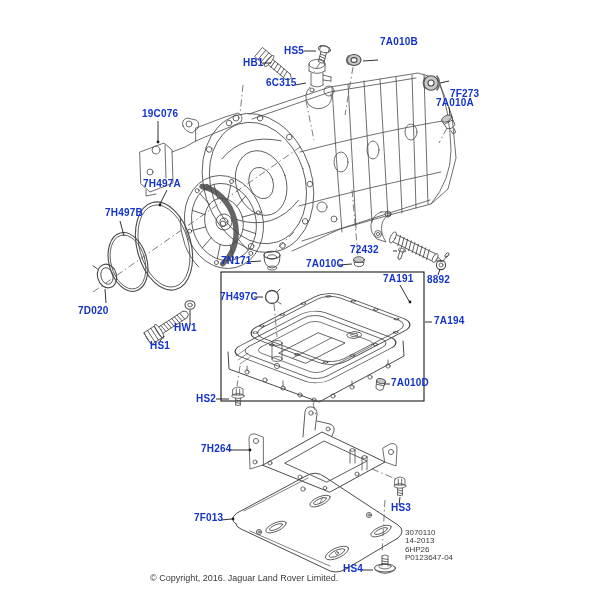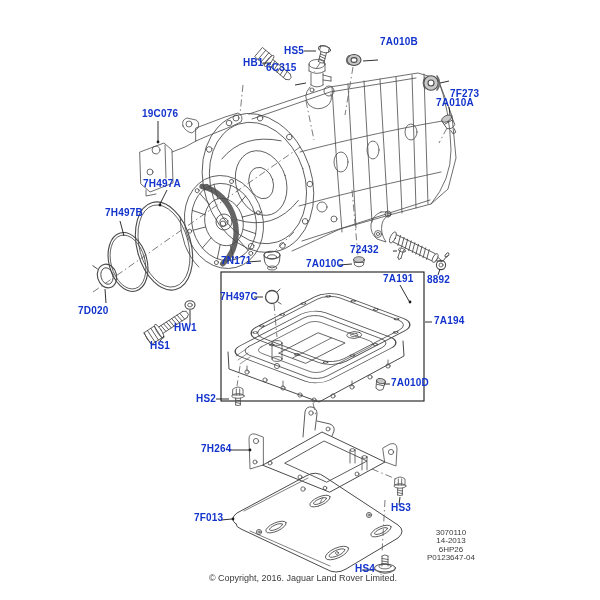--- a/index.html
+++ b/index.html
@@ -1,22 +1,22 @@
 <!DOCTYPE html>
 <html><head>
 <meta charset="utf-8">
 <style>
   html,body{margin:0;padding:0;background:#ffffff;}
   #stage{position:relative;width:600px;height:600px;background:#ffffff;overflow:hidden;
          font-family:"Liberation Sans",sans-serif;}
   #art{position:absolute;left:0;top:0;}
   .lbl{position:absolute;font:bold 10px "Liberation Sans",sans-serif;color:#1233cc;
        letter-spacing:.2px;white-space:nowrap;cursor:pointer;}
-  .ftr{position:absolute;font:9px "Liberation Sans",sans-serif;color:#3a3a3a;text-align:center;}
-  .inf{position:absolute;font:8px "Liberation Sans",sans-serif;color:#3a3a3a;text-align:center;line-height:8.4px;}
+  .ftr{position:absolute;font:9px "Liberation Sans",sans-serif;color:#3a3a3a;}
+  .inf{position:absolute;font:8px "Liberation Sans",sans-serif;color:#3a3a3a;line-height:8.4px;}
   .ln{fill:none;stroke:#4a4a4a;stroke-width:.8;stroke-linejoin:round;stroke-linecap:round;}
   .ln2{fill:none;stroke:#4a4a4a;stroke-width:1.1;stroke-linejoin:round;stroke-linecap:round;}
   .ld{fill:none;stroke:#1a1a1a;stroke-width:.9;}
   .dd{fill:none;stroke:#5a5a5a;stroke-width:.8;stroke-dasharray:7 3 1.5 3;}
   .fillg{fill:#c8c8c8;}
 </style>
 </head>
 <body>
 
 <div id="stage">
@@ -373,42 +373,42 @@
     <path d="M221,520 L232,519"></path>
         <circle cx="233" cy="519" r="1.4" fill="#1a1a1a" stroke="none"></circle>
     <path d="M399,505 L400,497"></path>
     <path d="M362,570 L373,570"></path>
   </g>
 </svg>
 
   <div class="lbl" style="left:243px;top:57px">HB1</div>
   <div class="lbl" style="left:284px;top:45px">HS5</div>
   <div class="lbl" style="left:380px;top:36px">7A010B</div>
-  <div class="lbl" style="left:266px;top:62px">6C315</div>
+  <div class="lbl" style="left:266px;top:77px">6C315</div>
   <div class="lbl" style="left:450px;top:88px">7F273</div>
   <div class="lbl" style="left:436px;top:97px">7A010A</div>
   <div class="lbl" style="left:142px;top:108px">19C076</div>
   <div class="lbl" style="left:143px;top:178px">7H497A</div>
   <div class="lbl" style="left:105px;top:207px">7H497B</div>
   <div class="lbl" style="left:78px;top:305px">7D020</div>
   <div class="lbl" style="left:150px;top:340px">HS1</div>
   <div class="lbl" style="left:174px;top:322px">HW1</div>
   <div class="lbl" style="left:221px;top:255px">7N171</div>
   <div class="lbl" style="left:306px;top:258px">7A010C</div>
   <div class="lbl" style="left:350px;top:244px">72432</div>
   <div class="lbl" style="left:427px;top:274px">8892</div>
   <div class="lbl" style="left:383px;top:273px">7A191</div>
   <div class="lbl" style="left:220px;top:291px">7H497C</div>
   <div class="lbl" style="left:434px;top:315px">7A194</div>
   <div class="lbl" style="left:391px;top:377px">7A010D</div>
   <div class="lbl" style="left:196px;top:393px">HS2</div>
   <div class="lbl" style="left:201px;top:443px">7H264</div>
   <div class="lbl" style="left:194px;top:512px">7F013</div>
   <div class="lbl" style="left:391px;top:502px">HS3</div>
-  <div class="lbl" style="left:355px;top:563px">HS4</div>
+  <div class="lbl" style="left:343px;top:563px">HS4</div>
 
   <div class="ftr" style="left:150px;top:573px;width:306px">© Copyright, 2016. Jaguar Land Rover Limited.</div>
 
   <div class="inf" style="left:405px;top:529px;width:92px">
     <div>3070110</div>
     <div>14-2013</div>
     <div>6HP26</div>
     <div>P0123647-04</div>
   </div>
 

